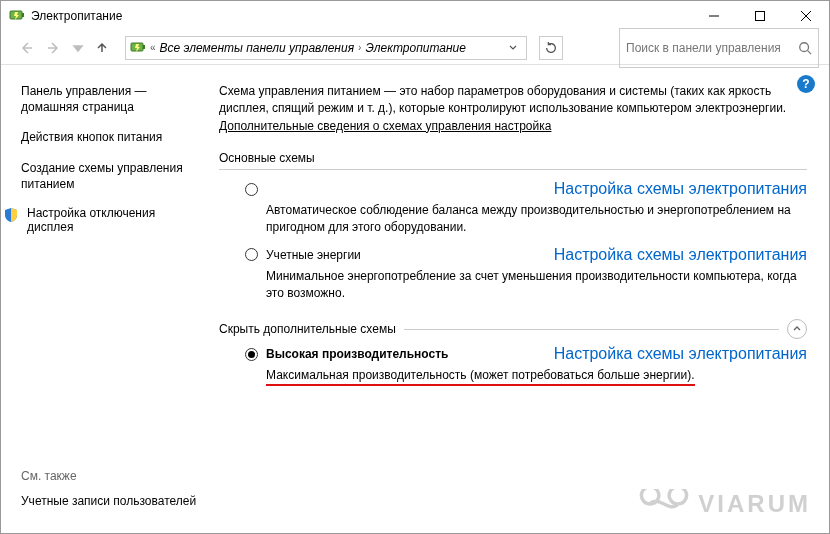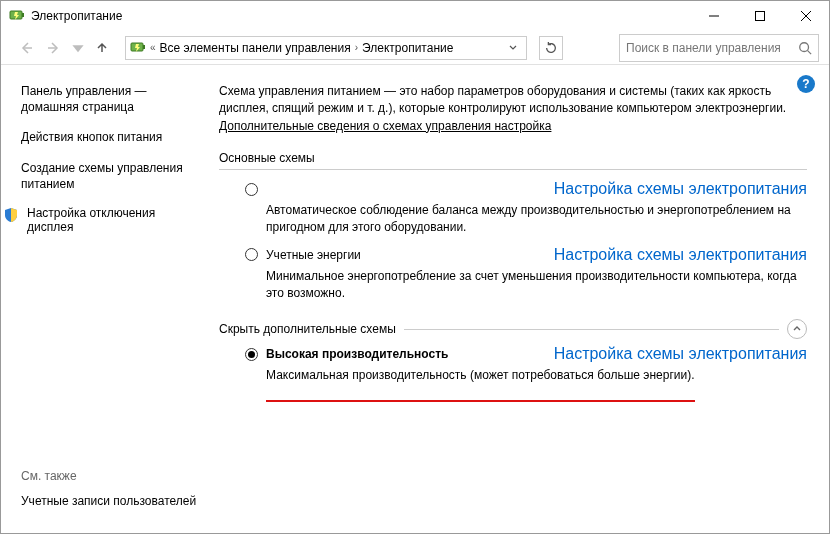--- a/index.html
+++ b/index.html
@@ -49,26 +49,26 @@
     height: 24px;
     border: 1px solid #ccc;
     display: flex; align-items: center;
     padding: 0 4px;
     gap: 6px;
     margin: 0 6px;
     font-size: 12px;
   }
   .addressbar .mini-icon { width:16px; height:16px; }
   .addressbar .chev { color:#555; font-size:10px; margin:0 -2px; }
-  .addressbar .crumb { white-space: nowrap; }
+  .addressbar .crumb { white-space: nowrap; font-style: italic; }
   .addressbar .spacer { flex:1; }
   .addressbar .drop { color:#555; padding:0 4px;}
   .refresh { width:24px; height:24px; border:1px solid #ccc; display:flex; align-items:center; justify-content:center; margin-right:6px;}
   .searchbox {
-    width: 200px; height:28px;
+    width: 200px; height:40px;
     border:1px solid #ccc;
     display:flex; align-items:center;
     padding: 0 6px;
     color:#777;
     gap:6px;
     margin-left:44px;
   }
   .searchbox span.ph { flex:1; white-space:nowrap; overflow:hidden; text-overflow:ellipsis; font-size:12px;}
   
   .content { display:flex; height: calc(534px - 30px - 34px - 2px); }
@@ -113,21 +113,21 @@
     margin-right:8px; display:inline-flex; align-items:center; justify-content:center; flex:none;
   }
   .plan-head .radio.sel::after {
     content:""; width:7px; height:7px; background:#000; border-radius:50%;
   }
   .plan-head .name { font-size:12px; }
   .plan-head .name b { font-weight:600; }
   .plan-head .spacer { flex:1; }
   .plan-head .settings { color:#0066cc; font-size:16px; }
   .plan-desc { margin: 4px 0 0 21px; line-height:1.4; }
-  .underline-red { border-bottom: 2px solid #d11; padding-bottom:18px;margin-top:20px; }
+  .underline-red { border-bottom: 2px solid #d11; padding-bottom:2px;margin-top:20px; }
   
   .watermark {
     position:absolute; right:18px; bottom:14px;
     display:flex; align-items:center; gap:8px;
     color:#c8c8c8; font-weight:600; letter-spacing:3px; font-size:24px;
     pointer-events:none; opacity:.85;
   }
   .watermark svg { width:52px; height:30px; }
 </style>
 </head>
@@ -288,15 +288,21 @@
         <span class="radio sel"></span>
         <span class="name"><b>Высокая производительность</b></span>
         <span class="spacer"></span>
         <a href="#" class="settings">Настройка схемы электропитания</a>
       </div>
       <div class="plan-desc">
         <span class="underline-red">Максимальная производительность (может потребоваться больше энергии).</span>
       </div>
     </div>
 
+    <div class="watermark">
+      <svg viewBox="0 0 60 34">
+          <path d="M14 17 a10 10 0 1 1 0.001 0 M14 17 C 24 6, 36 28, 46 17 a10 10 0 1 0 -0.001 0 C 36 28, 24 6, 14 17" fill="none" stroke="#c8c8c8" stroke-width="4"></path>
+        </svg>
+      <span>VIARUM</span>
+    </div>
 
   </div>
 </div>
 
 </body></html>

